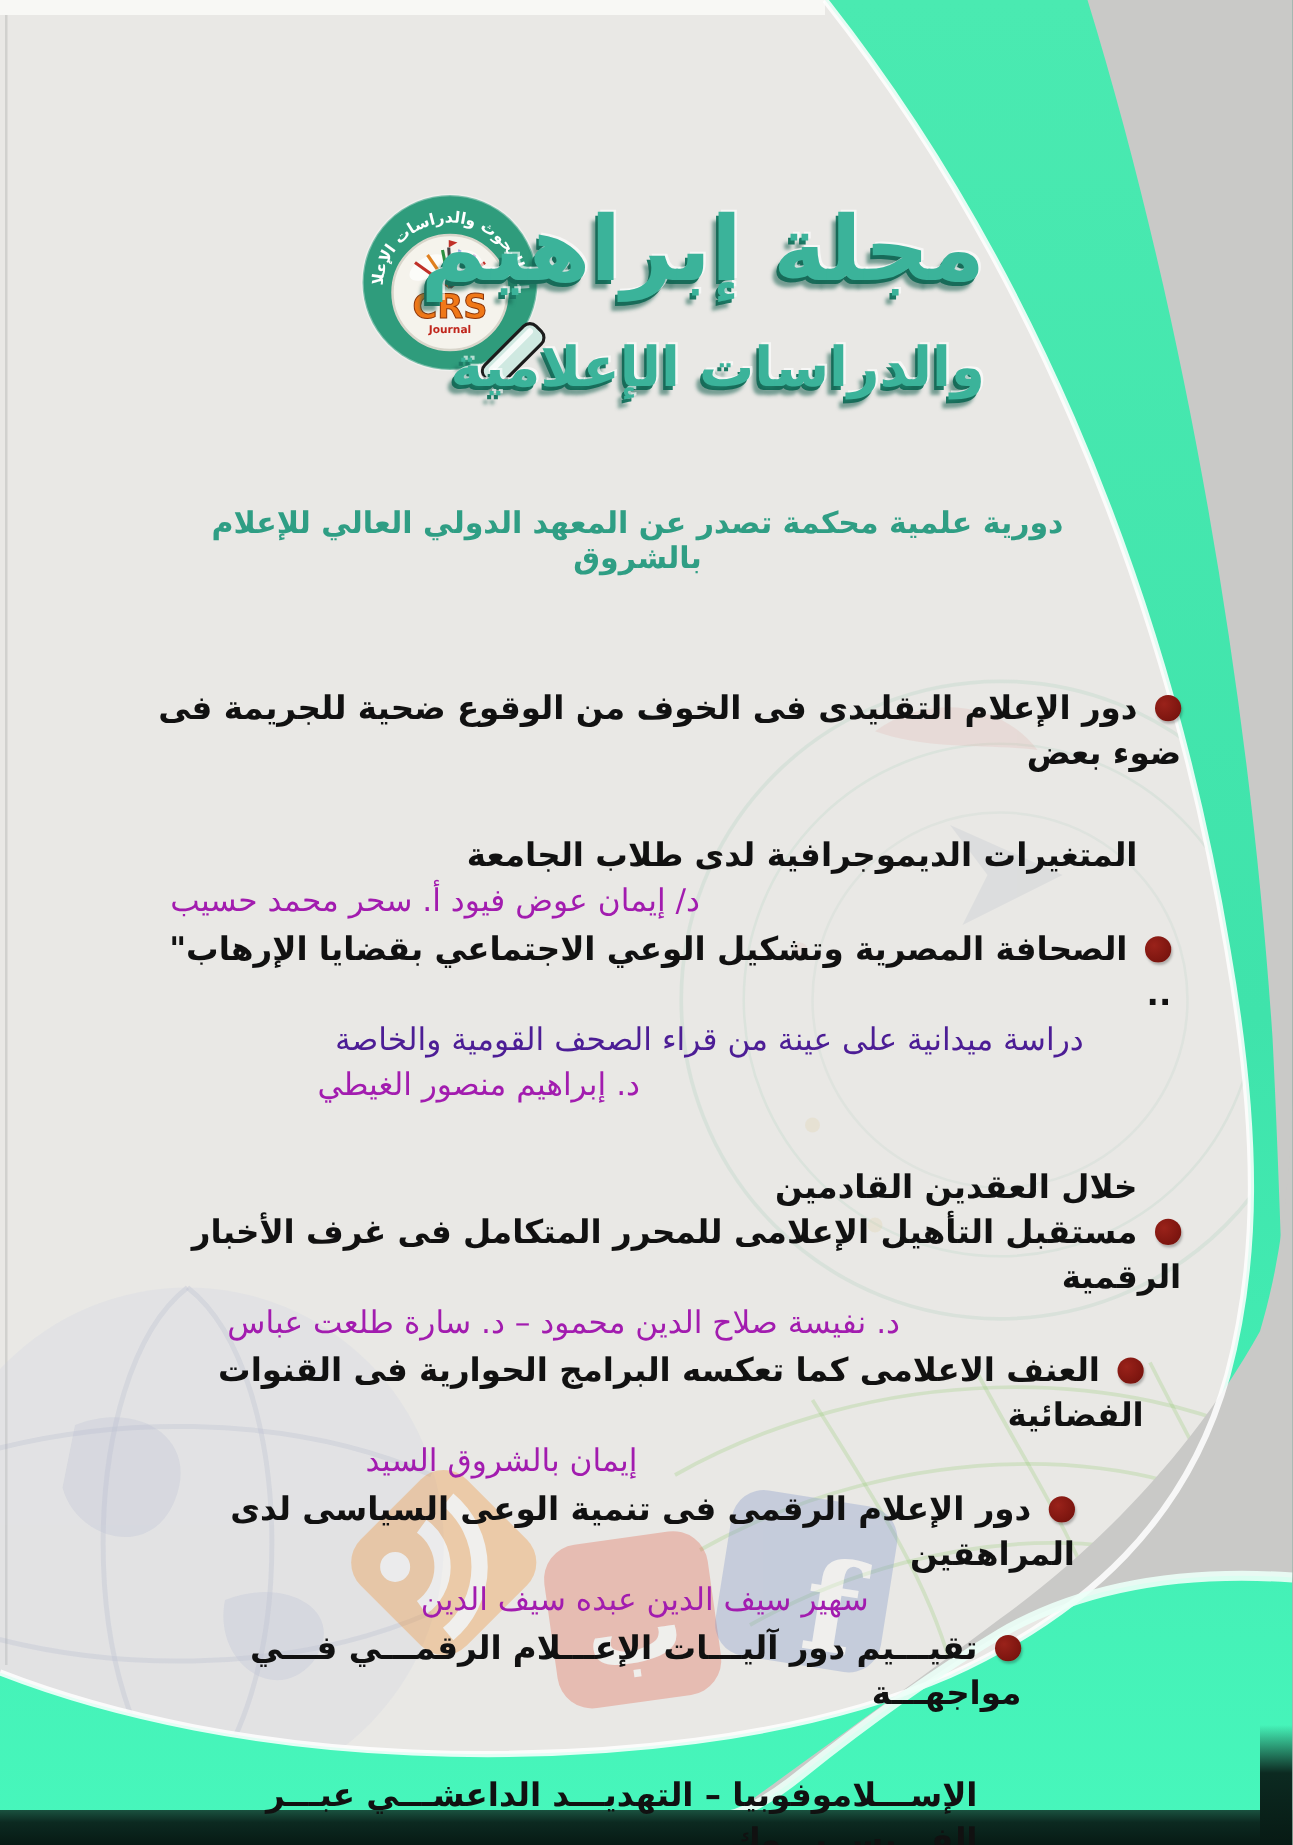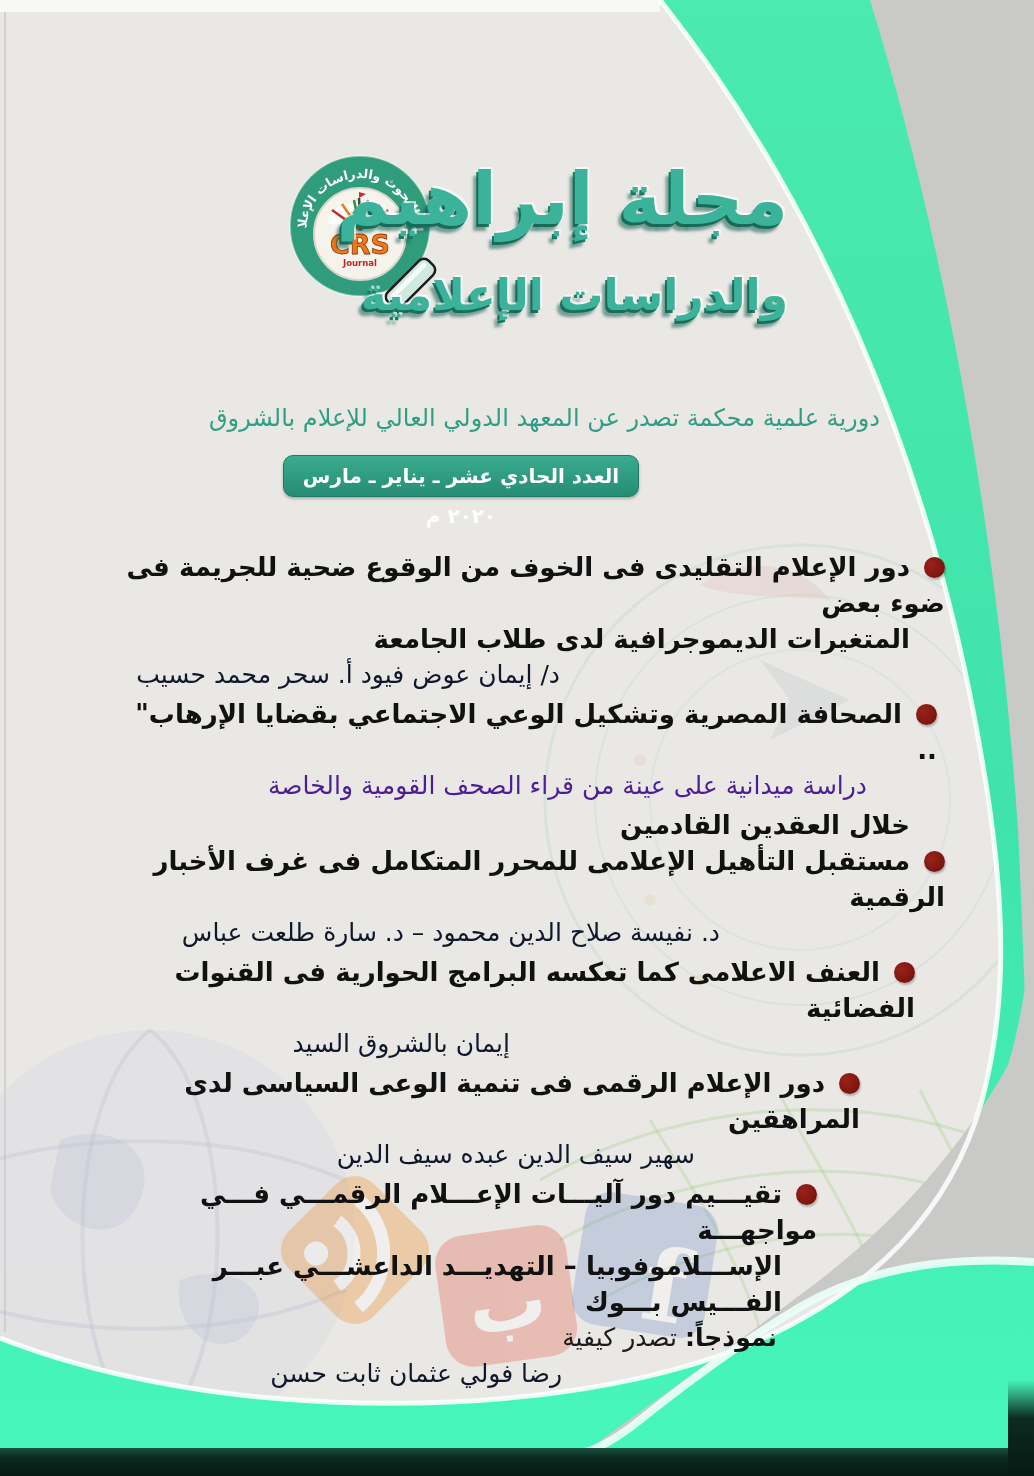--- a/index.html
+++ b/index.html
@@ -17,21 +17,21 @@
     position:absolute;top:160px;right:246px;width:620px;z-index:3;
     direction:rtl;text-align:right;color:var(--title-teal,#3bb39a);
     font-weight:700;
     text-shadow:2px -2px 0 rgba(255,255,255,.65), -5px 7px 3px rgba(20,94,78,.55), -2px 3px 0 #1d7b66;
   }
   .title-l1{font-size:72px;line-height:1.1;letter-spacing:-1px;}
   .title-l2{font-size:44px;line-height:1.15;margin-top:31px;letter-spacing:-1px;}
   
   .subtitle{
     position:absolute;top:404px;left:140px;width:740px;z-index:3;
-    direction:rtl;text-align:right;font-size:24px;font-weight:400;
+    direction:rtl;text-align:center;font-size:24px;font-weight:700;
     color:var(--teal,#2f9e84);
   }
   
   .banner{
     position:absolute;top:455px;left:283px;width:356px;height:42px;z-index:3;
     background:linear-gradient(#3aac90,#268c74);
     border:1px solid #1e7a64;border-radius:10px;
     color:#fff;font-size:20px;font-weight:700;line-height:40px;
     text-align:center;direction:rtl;
     box-shadow:0 2px 3px rgba(0,0,0,.25);
@@ -42,31 +42,31 @@
     direction:rtl;text-align:right;color:#111;
   }
   .article{margin-bottom:3px;padding-right:var(--pr,0px);}
   .article:nth-child(1){--pr:0px;--apr:385px;}
   .article:nth-child(2){--pr:8px;--apr:425px;}
   .article:nth-child(3){--pr:0px;--apr:225px;}
   .article:nth-child(4){--pr:30px;--apr:405px;}
   .article:nth-child(5){--pr:85px;--apr:165px;}
   .article:nth-child(6){--pr:128px;--apr:255px;}
   .t-line{font-size:26px;font-weight:700;line-height:36px;white-space:pre-wrap;}
-  .t-line.cont{padding-right:35px;}
+  .t-line.cont{padding-right:35px;margin-top:46px;}
   .bullet{
     display:inline-block;width:21px;height:21px;border-radius:50%;
     background:radial-gradient(circle at 35% 35%, #9a221a, #6e0f0a);
     margin-left:14px;vertical-align:-2px;
     box-shadow:1px 2px 2px rgba(0,0,0,.25);
   }
   .subline{font-size:25px;font-weight:400;line-height:36px;padding-right:70px;color:#4c1d95;}
   .noteline{font-size:25px;line-height:36px;padding-right:40px;color:#1b1b1b;}
   .noteline b{font-weight:700;color:#111;margin-top:20px;}
-  .authors{font-size:25px;font-weight:400;line-height:36px;padding-right:var(--apr,300px);color:#0f172a;}
+  .authors{font-size:25px;font-weight:400;line-height:36px;padding-right:var(--apr,300px);color:#a21caf;}
 </style>
 </head>
 <body>
 
 <div class="canvas" style="--teal: #2f9e84; --title-teal: #3bb39a;">
 
   <svg class="bg" width="1034" height="1476" viewBox="0 0 1034 1476">
     <defs>
       <linearGradient id="greenGrad" x1="0" y1="0" x2="0" y2="1">
         <stop offset="0" stop-color="#4aeab1"></stop>
@@ -185,31 +185,31 @@
     </g>
   </svg>
 
   <div class="title-block">
     <div class="title-l1">مجلة إبراهيم</div>
     <div class="title-l2">والدراسات الإعلامية</div>
   </div>
 
   <div class="subtitle">دورية علمية محكمة تصدر عن المعهد الدولي العالي للإعلام بالشروق</div>
 
-  <div class="banner">العدد الحادي عشر ـ يناير ـ مارس ٢٠٢٠ م</div>
 
   <div class="articles" id="articles">
       <div class="article">
         <div class="t-line"><span class="bullet"></span><span>دور الإعلام التقليدى فى الخوف من الوقوع ضحية للجريمة فى ضوء بعض</span></div>
         <div class="t-line cont"><span>المتغيرات الديموجرافية لدى طلاب الجامعة</span></div>
         <div class="authors">د/ إيمان عوض فيود    أ. سحر محمد حسيب</div>
       </div>
       <div class="article">
         <div class="t-line"><span class="bullet"></span><span>الصحافة المصرية وتشكيل الوعي الاجتماعي بقضايا الإرهاب" ..</span></div>
         <div class="subline">دراسة ميدانية على عينة من قراء الصحف القومية والخاصة</div>
+        <div class="authors">د. إبراهيم منصور الغيطي</div>
       </div>
       <div class="article">
         <div class="t-line cont"><span>خلال العقدين القادمين</span></div>
         <div class="t-line"><span class="bullet"></span><span>مستقبل التأهيل الإعلامى للمحرر المتكامل فى غرف الأخبار الرقمية</span></div>
         <div class="authors">د. نفيسة صلاح الدين محمود – د. سارة طلعت عباس</div>
       </div>
       <div class="article">
         <div class="t-line"><span class="bullet"></span><span>العنف الاعلامى كما تعكسه البرامج الحوارية فى القنوات الفضائية</span></div>
         <div class="authors">إيمان بالشروق السيد</div>
       </div>

